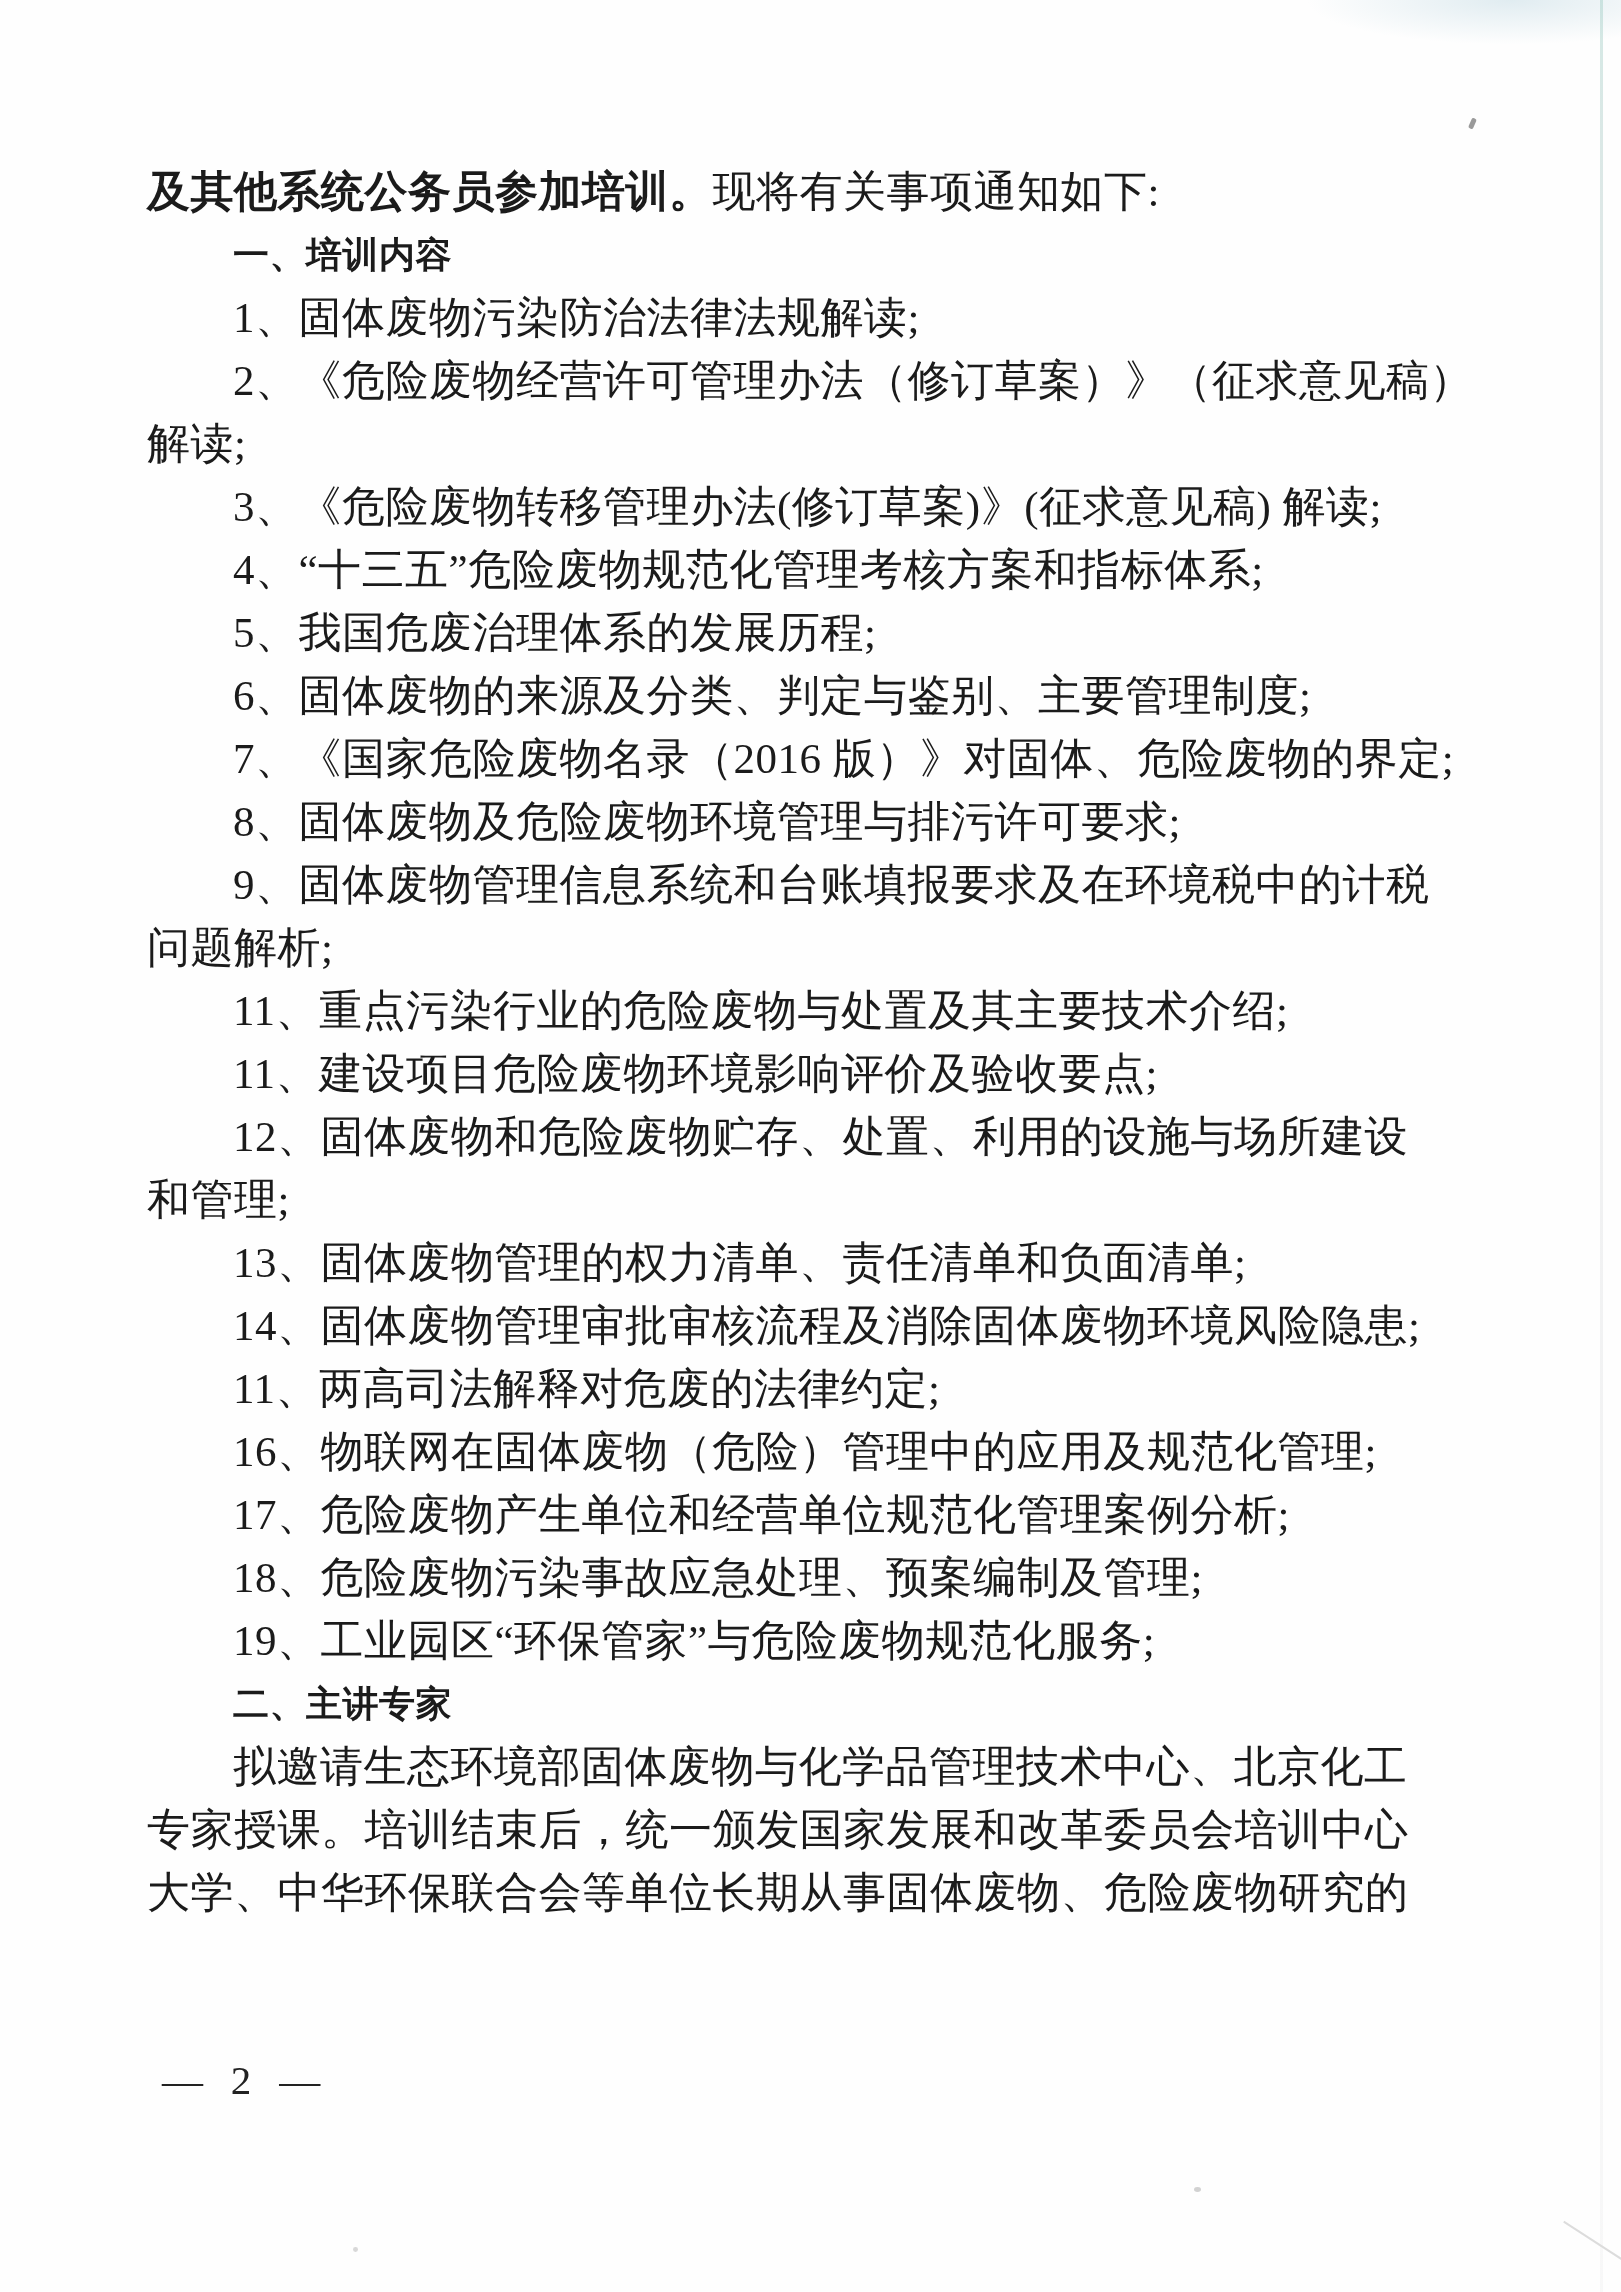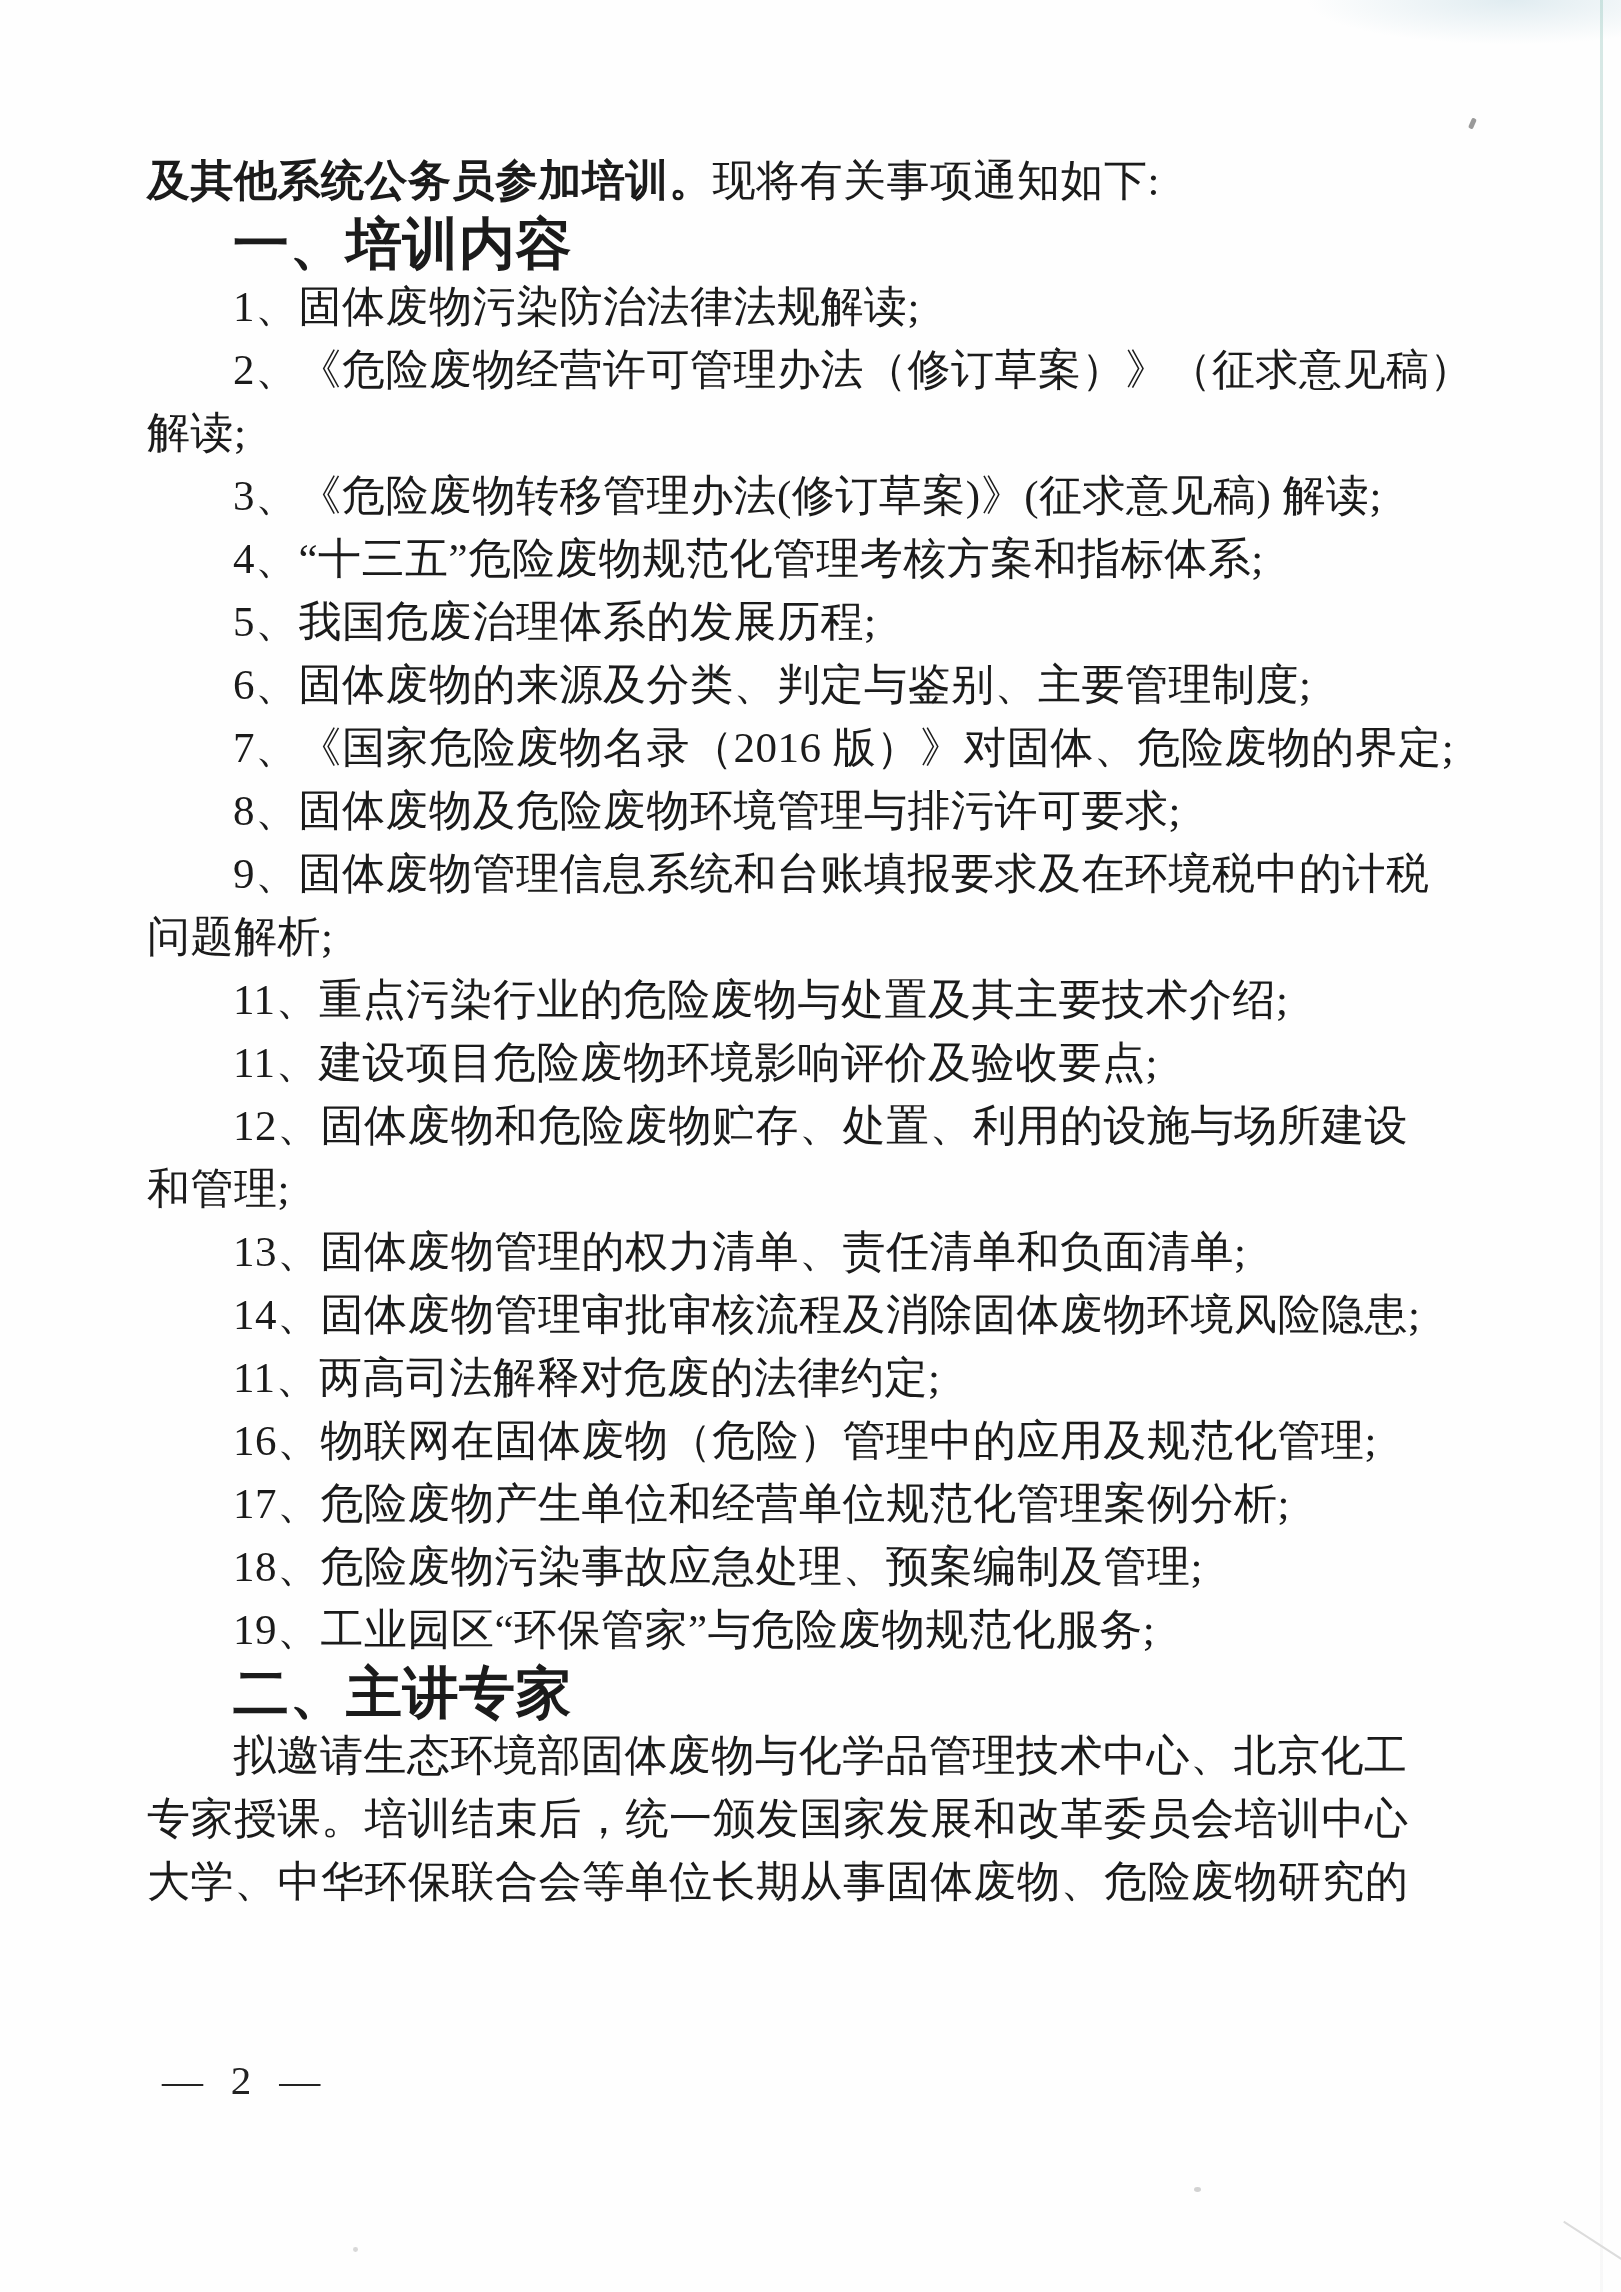--- a/index.html
+++ b/index.html
@@ -53,31 +53,31 @@
   }
   
   .content {
     position: absolute;
     left: 147px;
     top: 149px;
     width: 1353px;
   }
   .line {
     height: 63px;
-    line-height: 63px;
+    line-height: 85px;
     font-size: 43px;
     white-space: nowrap;
     letter-spacing: 0.5px;
   }
   .indent { padding-left: 86px; }
   .hei {
     font-family: "Liberation Sans", sans-serif;
     font-weight: bold;
   }
-  .heading { font-size: 56px; }
+  .heading { font-size: 36px; }
   .page-number {
     position: absolute;
     left: 162px;
     top: 2056px;
     font-size: 41px;
     line-height: 49px;
     letter-spacing: 4.9px;
     word-spacing: 7.8px;
     color: #222;
     font-family: "Liberation Serif", serif;

